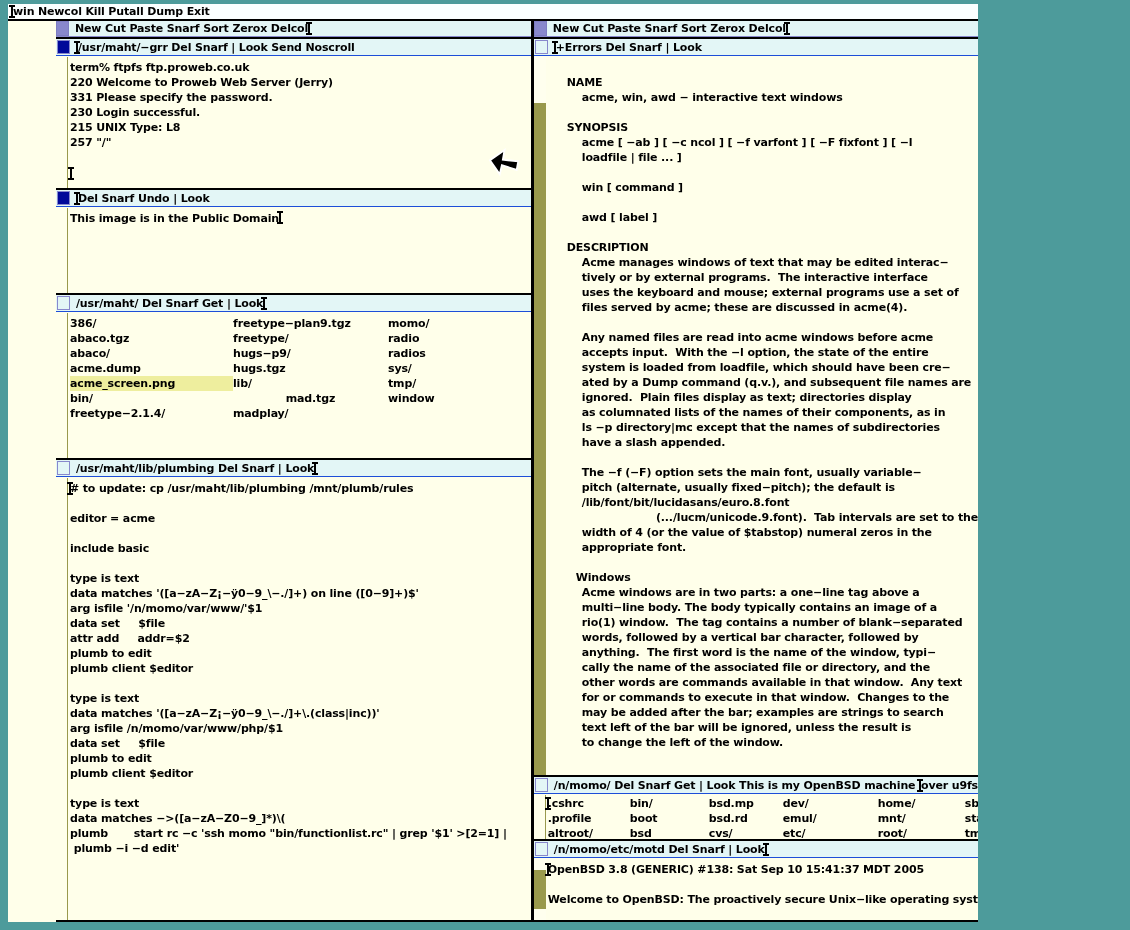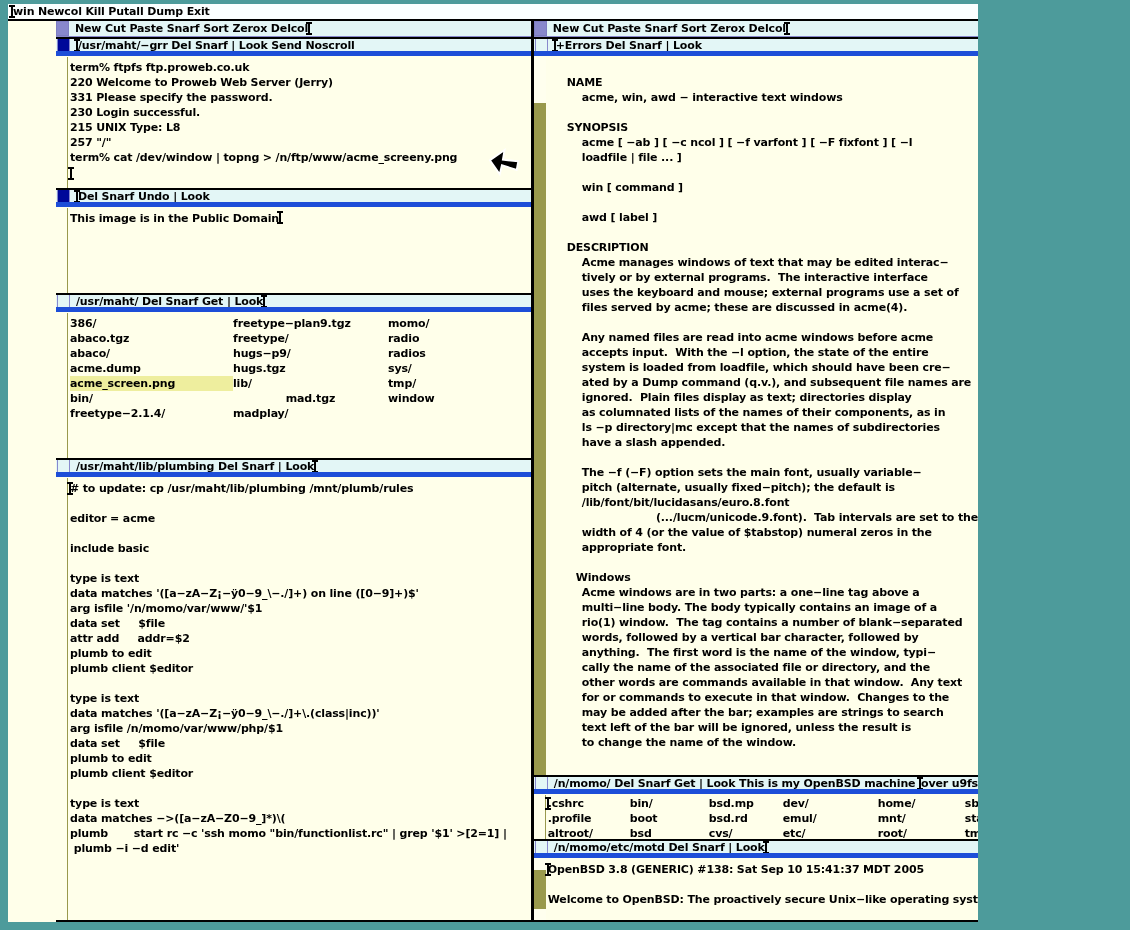--- a/index.html
+++ b/index.html
@@ -22,21 +22,21 @@
   .col-left  { width:509px; border-right:3px solid #000; }
   .col-right { flex:1; }
 
   .coltag {
     height:16px; flex:none; background:#E3F6F6; border-bottom:1px solid #8888CC;
     display:flex; align-items:center; white-space:pre;
   }
   .window { position:relative; flex:none; border-top:2px solid #000; background:#FFFFEA; overflow:hidden; }
   .window.grow { flex:1; }
   .wtag {
-    height:17px; background:#E3F6F6; border-bottom:5px solid #1d4ed8;
+    height:17px; background:#E3F6F6; border-bottom:1px solid #1d4ed8;
     display:flex; align-items:center; padding-left:0; white-space:pre; overflow:hidden;
   }
   .wbox {
     flex:none; width:13px; height:14px; border:1px solid #8888CC;
     background:#E3F6F6; margin:0 6px 1px 1px;
   }
   .wbox.dirty { background:#000899; }
   .colbox { flex:none; width:13px; height:15px; background:#8888CC; border:1px solid #7d7dc2; margin:0 6px 0 0; }
   .wbody { position:absolute; top:18px; left:0; right:0; bottom:0; overflow:hidden; }
 
@@ -81,21 +81,20 @@
           </div>
           <div class="wbody">
             <div class="scroll full"></div>
             <div class="text">
                 <div class="line">term% ftpfs ftp.proweb.co.uk</div>
                 <div class="line">220 Welcome to Proweb Web Server (Jerry)</div>
                 <div class="line">331 Please specify the password.</div>
                 <div class="line">230 Login successful.</div>
                 <div class="line">215 UNIX Type: L8</div>
                 <div class="line">257 "/"</div>
-                <div class="line">term% cat /dev/window | topng &gt; /n/ftp/www/acme_screeny.png</div>
               </div>
             <span class="ibeam abs" style="left:14px; top:111px"></span>
           </div>
         </div>
 
         <div class="window" style="height:105px">
           <div class="wtag">
             <span class="wbox dirty"></span><span class="ibeam"></span><span>Del Snarf Undo | Look</span>
           </div>
           <div class="wbody">
@@ -214,21 +213,21 @@
                 <div class="line" style="padding-left: 34px;">Acme windows are in two parts: a one−line tag above a</div>
                 <div class="line" style="padding-left: 34px;">multi−line body. The body typically contains an image of a</div>
                 <div class="line" style="padding-left: 34px;">rio(1) window.  The tag contains a number of blank−separated</div>
                 <div class="line" style="padding-left: 34px;">words, followed by a vertical bar character, followed by</div>
                 <div class="line" style="padding-left: 34px;">anything.  The first word is the name of the window, typi−</div>
                 <div class="line" style="padding-left: 34px;">cally the name of the associated file or directory, and the</div>
                 <div class="line" style="padding-left: 34px;">other words are commands available in that window.  Any text</div>
                 <div class="line" style="padding-left: 34px;">for or commands to execute in that window.  Changes to the</div>
                 <div class="line" style="padding-left: 34px;">may be added after the bar; examples are strings to search</div>
                 <div class="line" style="padding-left: 34px;">text left of the bar will be ignored, unless the result is</div>
-                <div class="line" style="padding-left: 34px;">to change the name of the window.</div>
+                <div class="line" style="padding-left: 34px;">to change the left of the window.</div>
               </div>
           </div>
         </div>
 
         <div class="window" style="height:64px">
           <div class="wtag">
             <span class="wbox"></span><span>/n/momo/ Del Snarf Get | Look This is my OpenBSD machine </span><span class="ibeam"></span><span>over u9fs</span>
           </div>
           <div class="wbody">
             <div class="scroll full"></div>

